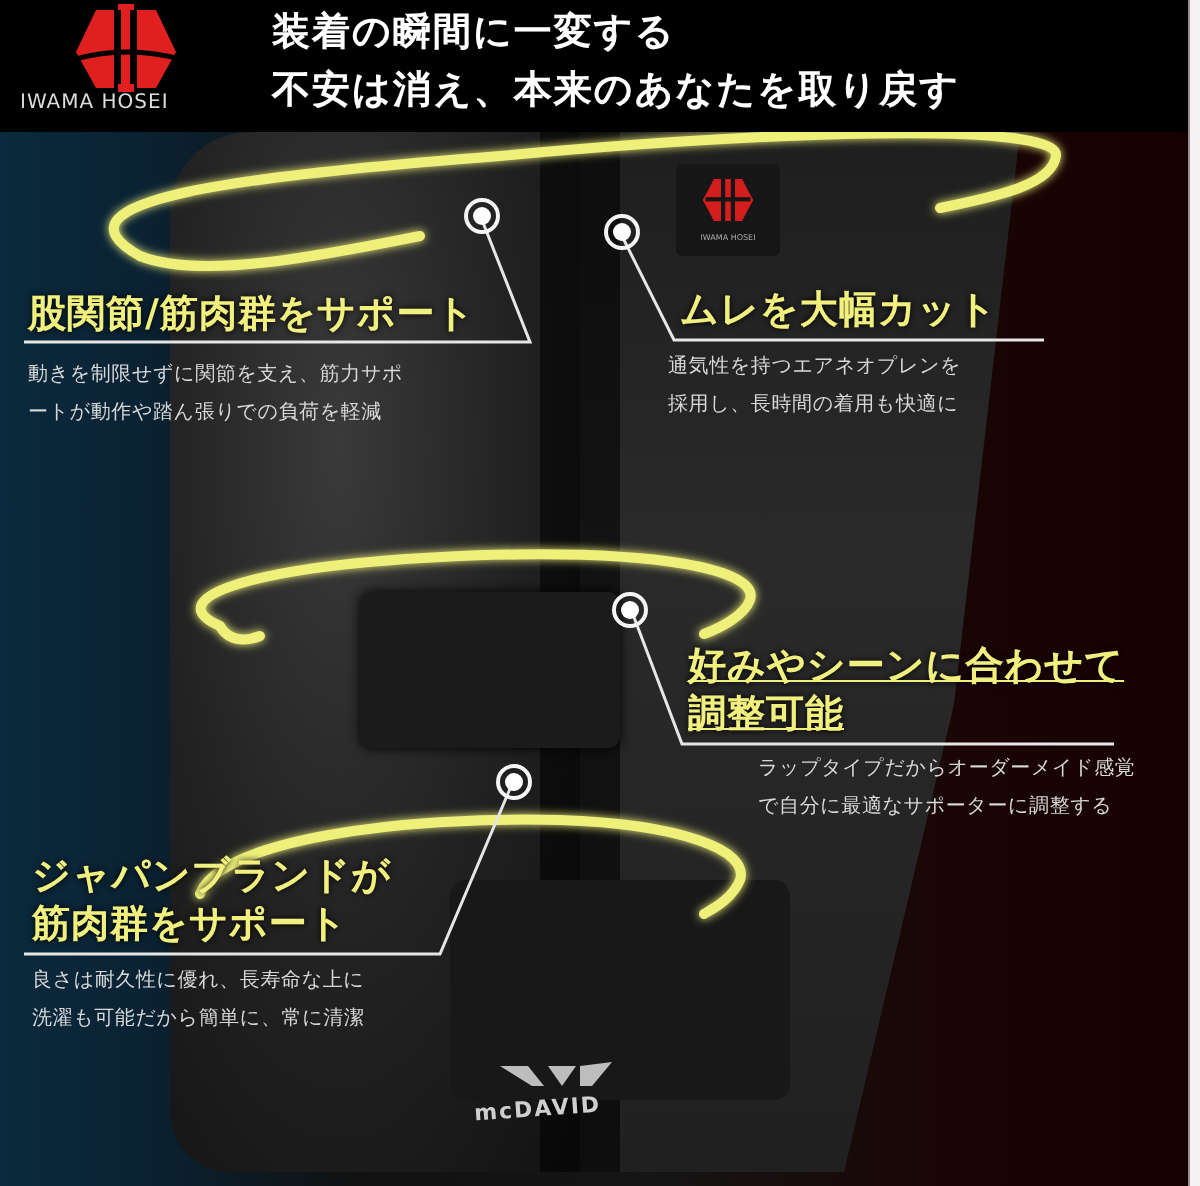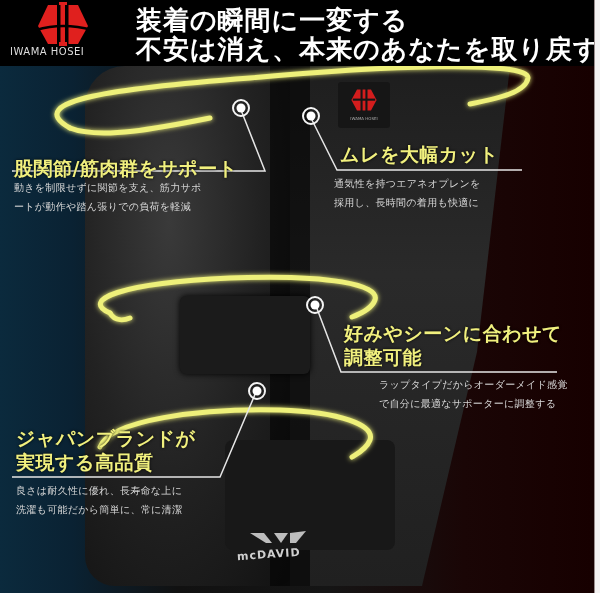--- a/index.html
+++ b/index.html
@@ -3,21 +3,21 @@
 <meta charset="utf-8">
 <style>
   html, body { margin:0; padding:0; background:#fff; }
   body { width:600px; height:593px; position:relative; overflow:hidden; font-family:"DejaVu Sans", sans-serif; }
   .canvas { position:absolute; left:0; top:0; width:594px; height:593px; overflow:hidden;
     background: linear-gradient(90deg, #0b2a3d 0%, #0a2233 12%, #111 30%, #151515 55%, #1a0606 78%, #170000 100%); }
   .edge { position:absolute; left:594px; top:0; width:6px; height:593px; background:#f4f2f2; border-left:1px solid #9b8f8f; }
   .header { position:absolute; left:0; top:0; width:594px; height:66px; background:#000; }
   .logo { position:absolute; left:8px; top:2px; width:100px; height:60px; }
   .logo-text { position:absolute; left:10px; top:46px; font-size:10px; color:#ddd; letter-spacing:0.5px; font-family:"DejaVu Sans", sans-serif; }
-  .headline { position:absolute; left:136px; color:#fff; font-size:26px; font-weight:bold; letter-spacing:1px; white-space:nowrap;font-family:Liberation Mono, monospace; }
+  .headline { position:absolute; left:136px; color:#fff; font-size:19px; font-weight:bold; letter-spacing:1px; white-space:nowrap;font-family:Liberation Mono, monospace; }
   .h1 { top:3px; } .h2 { top:32px; }
 
   .garment-left { position:absolute; left:85px; top:66px; width:210px; height:520px;
     background: radial-gradient(ellipse at 40% 30%, #3a3a3a 0%, #222 50%, #111 100%); border-radius:40px 10px 20px 30px; }
   .garment-right { position:absolute; left:290px; top:66px; width:220px; height:520px;
     background: linear-gradient(180deg,#1e1e1e 0%, #2a2a2a 40%, #202020 100%); clip-path: polygon(0 0, 100% 0, 85% 55%, 60% 100%, 0 100%); }
   .shadow-mid { position:absolute; left:270px; top:66px; width:40px; height:520px; background:rgba(0,0,0,0.55); }
   .strap { position:absolute; left:180px; top:296px; width:130px; height:78px; background:#1b1b1b; border-radius:6px; box-shadow: 0 0 6px #000; }
   .strap2 { position:absolute; left:225px; top:440px; width:170px; height:110px; background:#181818; border-radius:8px; }
   .patch { position:absolute; left:338px; top:82px; width:52px; height:46px; background:#161616; border-radius:3px; }
@@ -90,44 +90,44 @@
       <circle cx="241" cy="108" r="4.5" fill="#fff"></circle>
       <circle cx="311" cy="116" r="8" fill="none" stroke="#f5f5f5" stroke-width="2"></circle>
       <circle cx="311" cy="116" r="4.5" fill="#fff"></circle>
       <circle cx="315" cy="305" r="8" fill="none" stroke="#f5f5f5" stroke-width="2"></circle>
       <circle cx="315" cy="305" r="4.5" fill="#fff"></circle>
       <circle cx="257" cy="391" r="8" fill="none" stroke="#f5f5f5" stroke-width="2"></circle>
       <circle cx="257" cy="391" r="4.5" fill="#fff"></circle>
     </g>
   </svg>
 
-  <div class="title" style="left:14px;top:144px;margin-top:12px;">股関節/筋肉群をサポート</div>
+  <div class="title" style="left:14px;top:144px;">股関節/筋肉群をサポート</div>
   <div class="desc" style="left:14px;top:178px;">
     <div>動きを制限せずに関節を支え、筋力サポ</div>
     <div>ートが動作や踏ん張りでの負荷を軽減</div>
   </div>
 
   <div class="title" style="left:340px;top:142px;">ムレを大幅カット</div>
   <div class="desc" style="left:334px;top:174px;">
     <div>通気性を持つエアネオプレンを</div>
     <div>採用し、長時間の着用も快適に</div>
   </div>
 
-  <div class="title" style="left:344px;top:321px;line-height:24px;">
+  <div class="title" style="left:344px;top:321px;line-height:24px;text-decoration:underline;">
     <div>好みやシーンに合わせて</div>
     <div>調整可能</div>
   </div>
   <div class="desc" style="left:343px;top:375px;margin-left:36px;">
     <div>ラップタイプだからオーダーメイド感覚</div>
     <div>で自分に最適なサポーターに調整する</div>
   </div>
 
   <div class="title" style="left:16px;top:426px;line-height:24px;">
     <div>ジャパンブランドが</div>
-    <div>実現する高品質</div>
+    <div>筋肉群をサポート</div>
   </div>
   <div class="desc" style="left:16px;top:481px;">
     <div>良さは耐久性に優れ、長寿命な上に</div>
     <div>洗濯も可能だから簡単に、常に清潔</div>
   </div>
 
   <div class="header">
     <svg class="logo" viewBox="0 0 100 60">
       <polygon points="40,3 70,3 80,24 70,42 40,42 30,24" fill="#e0201e"></polygon>
       <path d="M28,28 Q55,20 84,28" stroke="#000" stroke-width="2.5" fill="none"></path>

